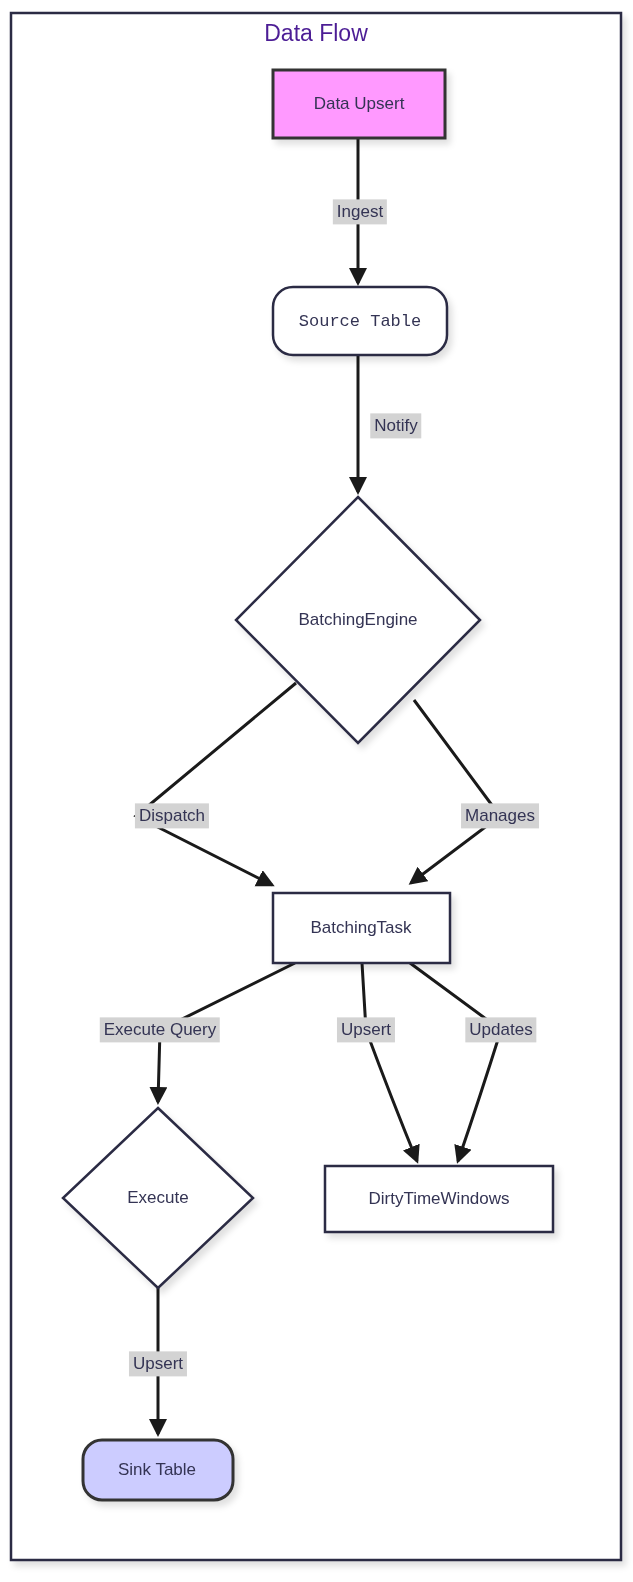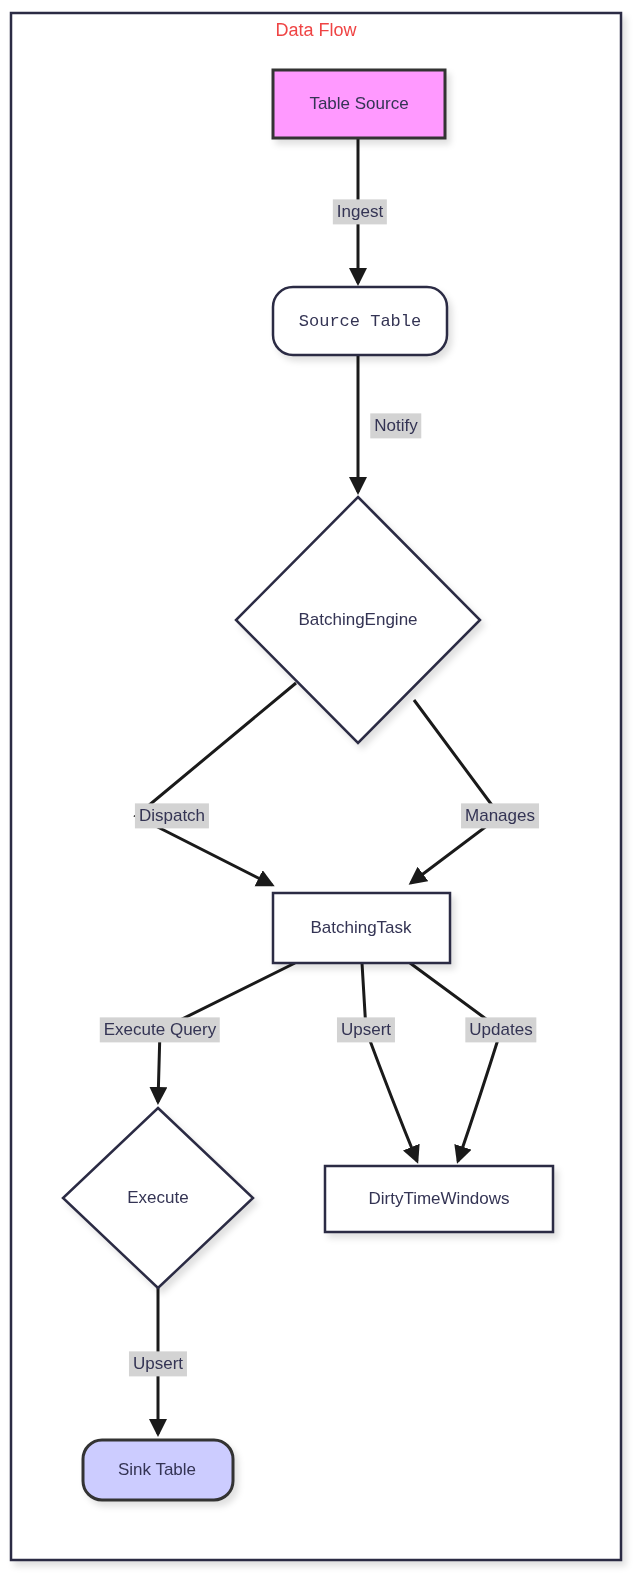--- a/index.html
+++ b/index.html
@@ -31,22 +31,22 @@
     text-align: center;
   }
   .edge-label {
     background: #d3d3d3;
     padding: 2px 4px;
     line-height: 1.25;
   }
   .diagram-title {
     position: absolute;
     transform: translate(-50%, 0);
-    font-size: 18px;
-    color: #ef4444;
+    font-size: 23px;
+    color: #4c1d95;
     white-space: nowrap;
     text-align: right;
   }
 </style>
 </head>
 <body>
 
 <div class="canvas">
 
   <svg class="layer" viewBox="0 0 633 1582">
@@ -83,21 +83,21 @@
       <polygon points="158,1108 253,1198 158,1288 63,1198" fill="#ffffff" stroke="#2b2b44" stroke-width="2.5"></polygon>
 
       <rect x="325" y="1166" width="228" height="66" fill="#ffffff" stroke="#2b2b44" stroke-width="2.5"></rect>
 
       <rect x="83" y="1440" width="150" height="60" rx="19" ry="19" fill="#ccccff" stroke="#333333" stroke-width="3"></rect>
     </g>
   </svg>
 
   <div class="diagram-title" style="left:316px; top:20px;">Data Flow</div>
 
-  <div class="overlay-label" style="left:359px; top:104px;">Table Source</div>
+  <div class="overlay-label" style="left:359px; top:104px;">Data Upsert</div>
   <div class="overlay-label" style="left:360px; top:321px;font-family:Liberation Mono, monospace;">Source Table</div>
   <div class="overlay-label" style="left:358px; top:620px;">BatchingEngine</div>
   <div class="overlay-label" style="left:361px; top:928px;">BatchingTask</div>
   <div class="overlay-label" style="left:158px; top:1198px;">Execute</div>
   <div class="overlay-label" style="left:439px; top:1199px;">DirtyTimeWindows</div>
   <div class="overlay-label" style="left:157px; top:1470px;">Sink Table</div>
 
   <div class="overlay-label edge-label" style="left:360px; top:212px;">Ingest</div>
   <div class="overlay-label edge-label" style="left:358px; top:426px;margin-left:38px;">Notify</div>
   <div class="overlay-label edge-label" style="left:136px; top:816px;margin-left:36px;">Dispatch</div>

